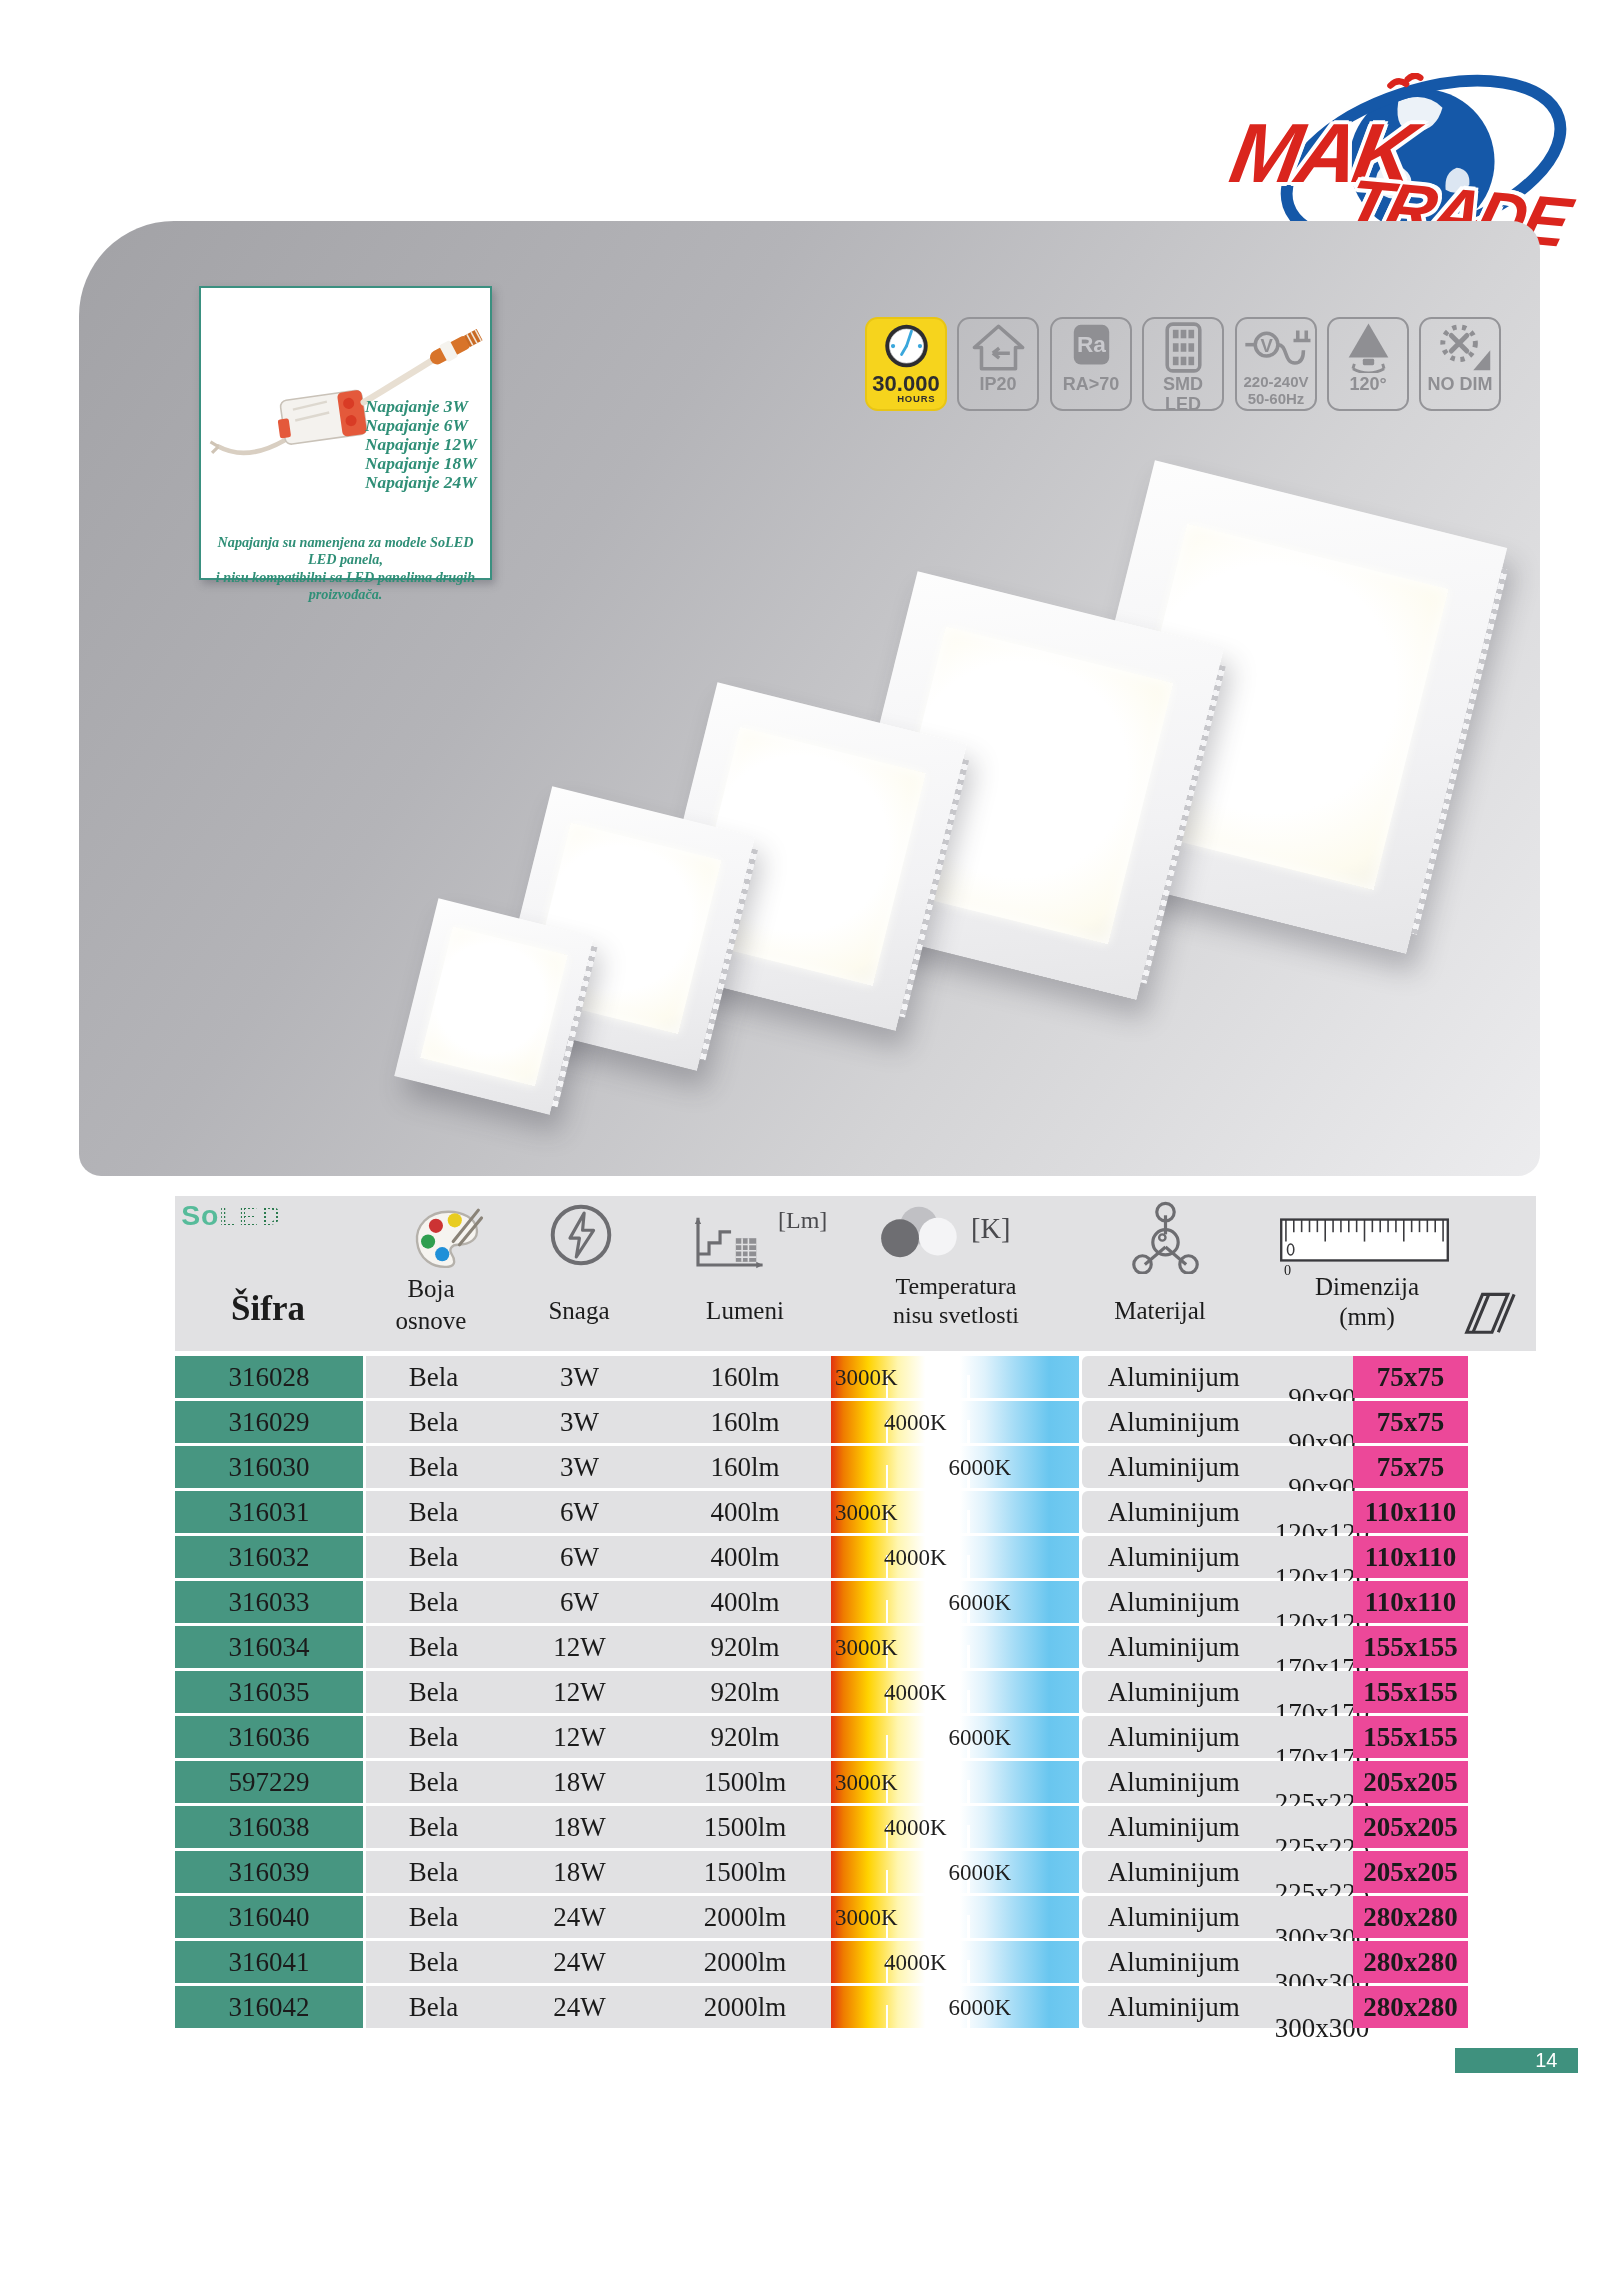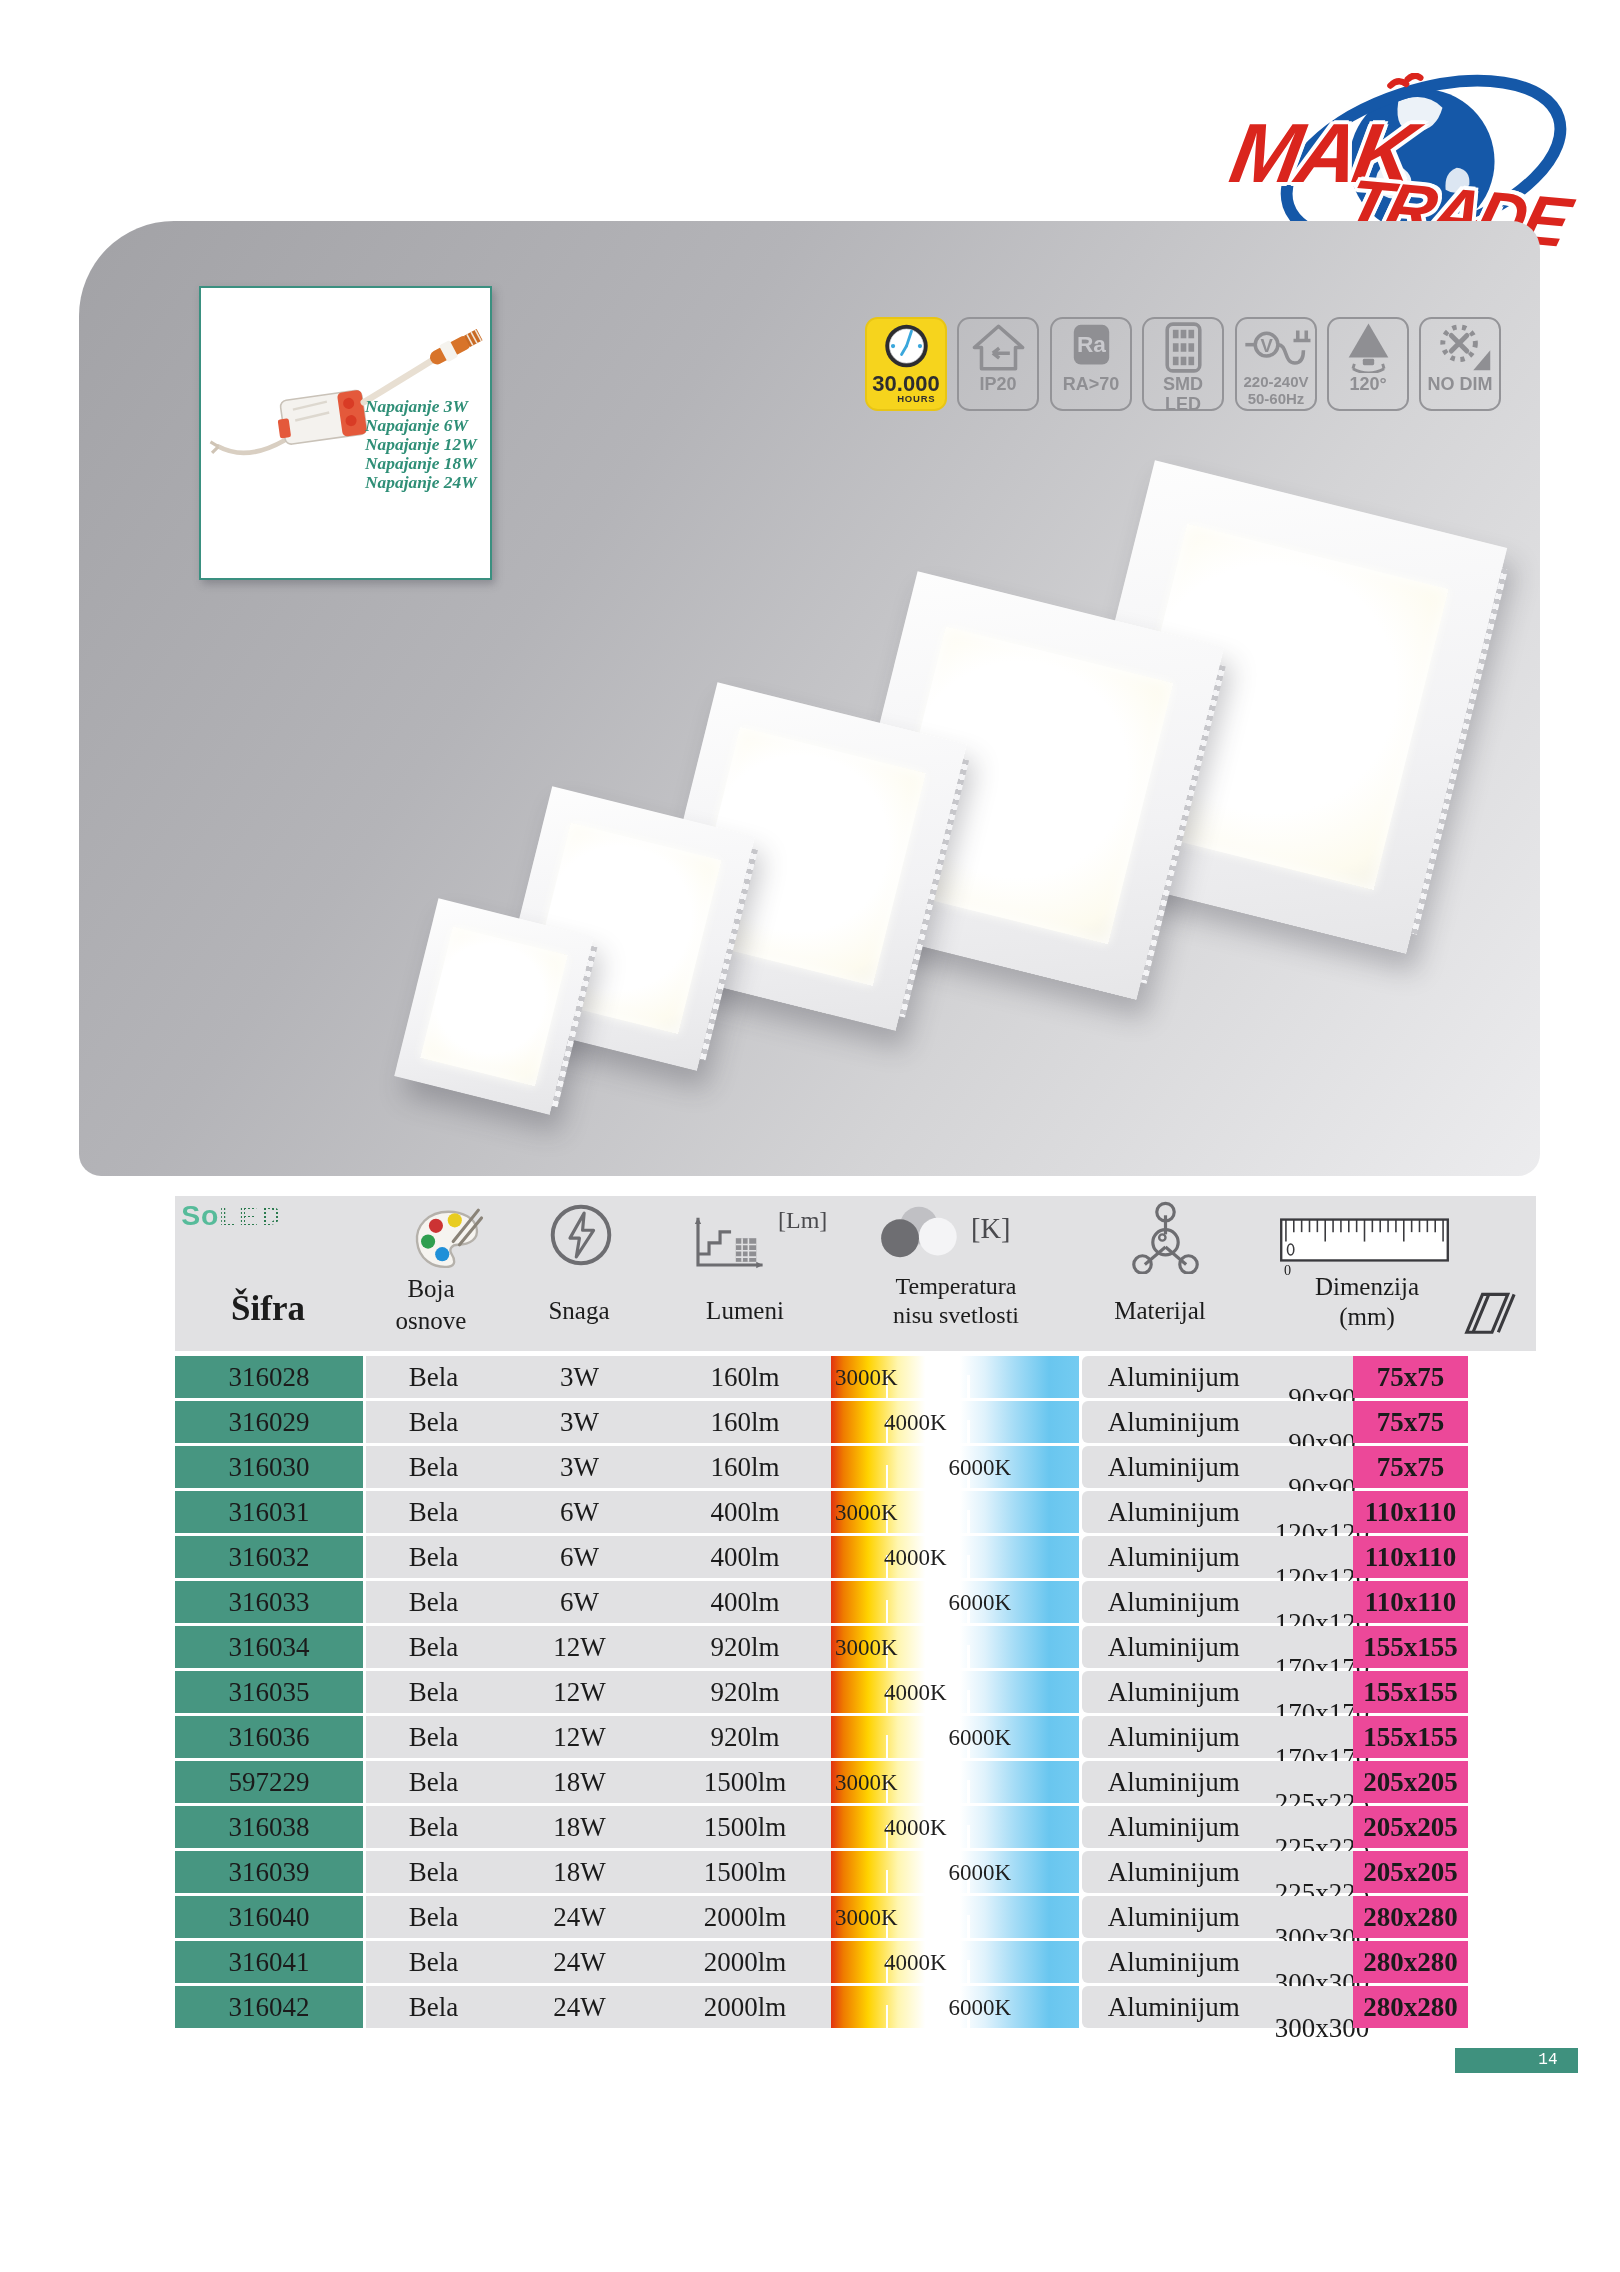--- a/index.html
+++ b/index.html
@@ -100,21 +100,21 @@
   .tick1{left:22%;}  .tick2{left:55%;}
   .c-mat{left:907px;width:301px;background:#e1e1e3;border-radius:6px;}
   .c-mat span{position:absolute;top:0;height:42px;line-height:42px;text-align:center;}
   .s-material{left:4.7px;width:174px;}
   .s-dim{left:183px;width:114px;margin-top:21px;}
   .c-depth{left:1212px;width:29px;background:#e1e1e3;}
   .c-cut{left:1178px;width:115px;background:#ec4899;font-weight:bold;}
 
   
   .page-num{position:absolute;left:1455px;top:2048px;width:123px;height:25px;background:#3f917e;
-    color:#ffffff;font-family:Liberation Mono, monospace;font-size:16px;line-height:25px;
+    color:#ffffff;font-family:Liberation Sans, sans-serif;font-size:20px;line-height:25px;
     text-align:right;padding-right:20.5px;box-sizing:border-box;}
 </style>
 </head>
 <body>
 
 <div class="page">
 
 
   <div class="logo">
     <svg width="354" height="191" viewBox="0 0 448 242">
@@ -174,20 +174,24 @@
           <line x1="356" y1="29" x2="356" y2="45" stroke="#f1e6d8" stroke-width="2"></line>
         </g>
       </svg>
       <div class="nap-lines" id="nap-lines">
           <span class="nap-line">Napajanje 3W</span>
           <span class="nap-line">Napajanje 6W</span>
           <span class="nap-line">Napajanje 12W</span>
           <span class="nap-line">Napajanje 18W</span>
           <span class="nap-line">Napajanje 24W</span>
         </div>
+      <div class="inset-note">
+        <span>Napajanja su namenjena za modele SoLED LED panela,</span><br>
+        <span>i nisu kompatibilni sa LED panelima drugih proizvođača.</span>
+      </div>
     </div>
 
     <div class="badges" id="badges">
         <div class="badge badge-hl" style="left: 0px;">
           <div class="b-icon"><svg viewBox="0 0 100 72">
               <circle cx="50" cy="34" r="30" fill="#2d2d30"></circle>
               <circle cx="50" cy="34" r="24" fill="#ffffff" stroke="#d8d8dc" stroke-width="1"></circle>
               <line x1="50" y1="34" x2="57" y2="13" stroke="#3aa7dc" stroke-width="4" stroke-linecap="round"></line>
               <line x1="50" y1="34" x2="43" y2="46" stroke="#3aa7dc" stroke-width="4" stroke-linecap="round"></line>
               <circle cx="31" cy="34" r="3" fill="#3aa7dc"></circle>

